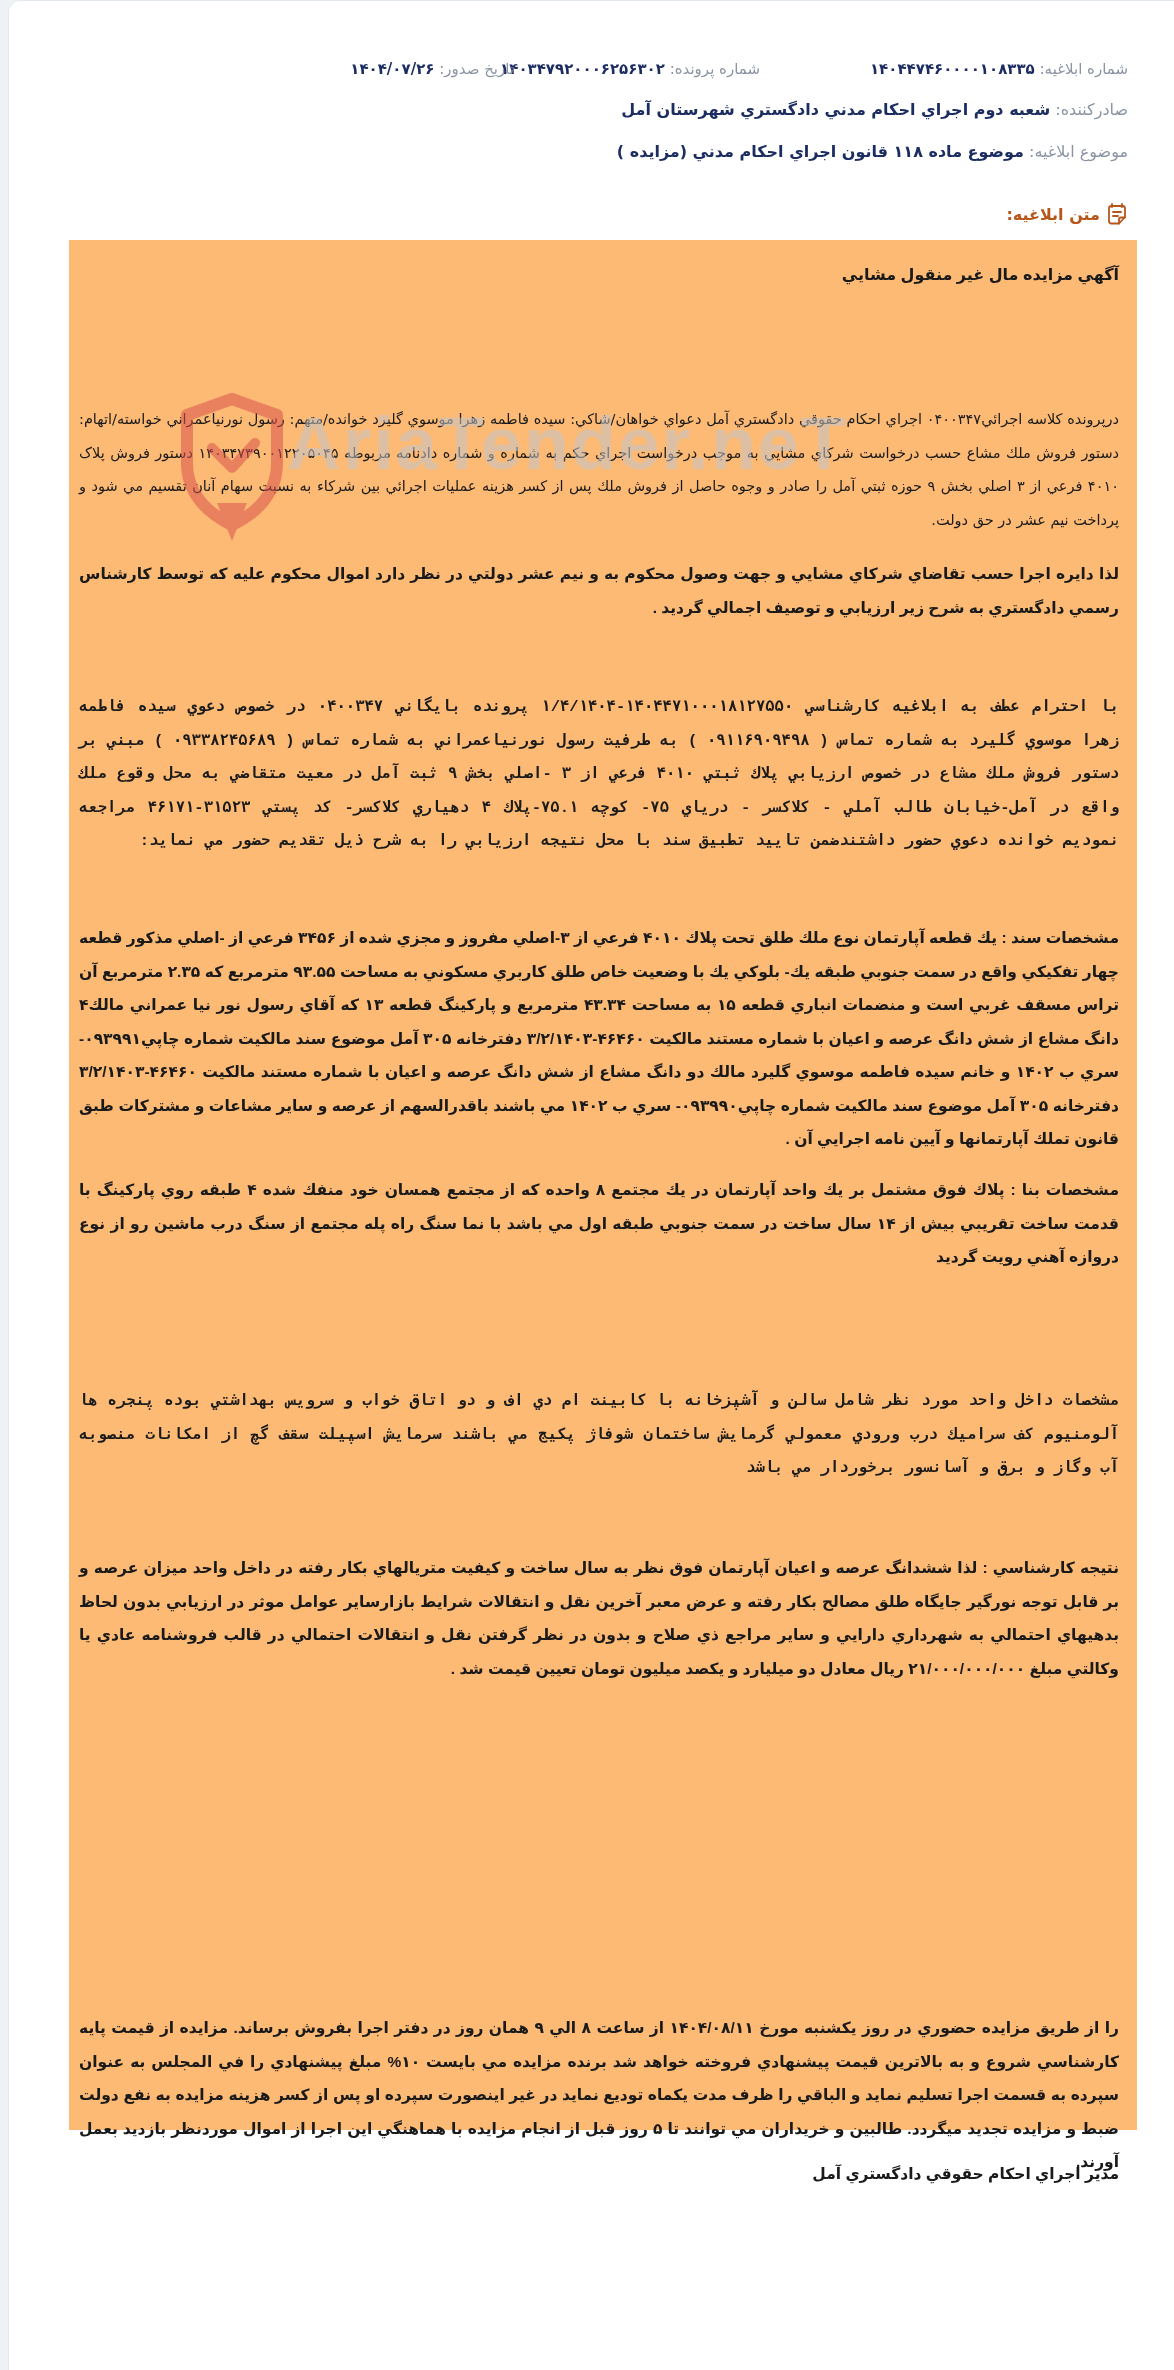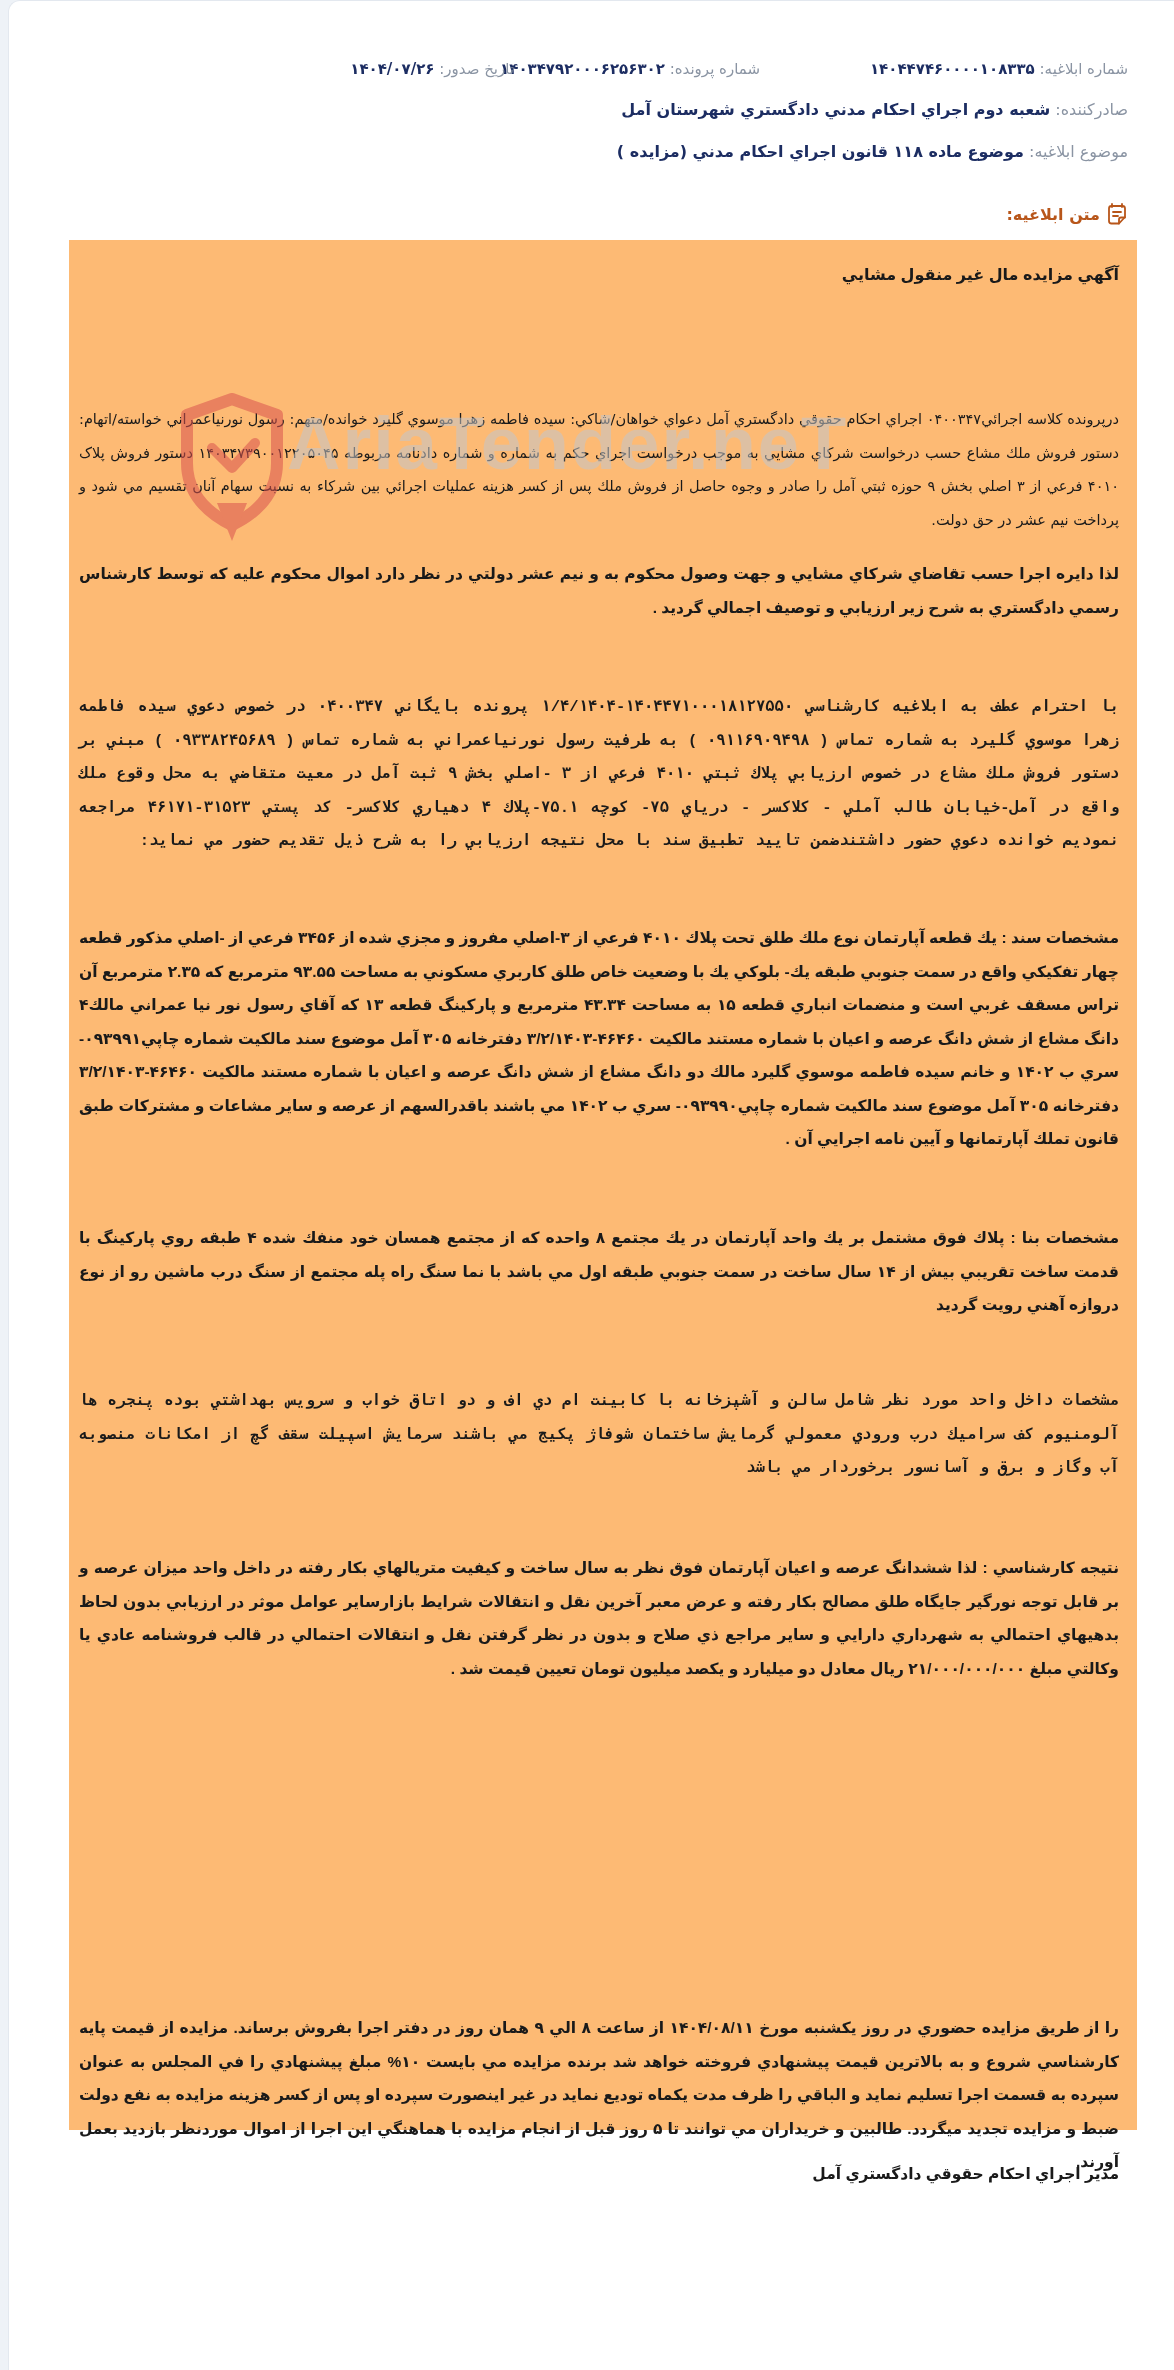--- a/index.html
+++ b/index.html
@@ -92,21 +92,21 @@
       text-align: justify;
       text-align-last: right;
       font-weight: bold;
       font-family: "Liberation Sans", "DejaVu Sans", sans-serif;
     }
     .notice-title { top: 18px; font-size: 16px; }
     .p1 { top: 163px; font-weight: normal; font-family: "DejaVu Sans", sans-serif; font-size: 14.5px; }
     .p2 { top: 317px; margin-left: 24px; }
     .p3 { top: 451px; font-family: Liberation Mono, monospace; }
     .p4 { top: 681px; }
-    .p5 { top: 981px; }
+    .p5 { top: 933px; }
     .p6 { top: 1145px; font-family: Liberation Mono, monospace; }
     .p7 { top: 1311px; }
     .p8 { top: 1771px; }
     .signature { top: 1917px; }
 
     .watermark {
       position: absolute;
       left: 168px;
       top: 392px;
       width: 560px;

